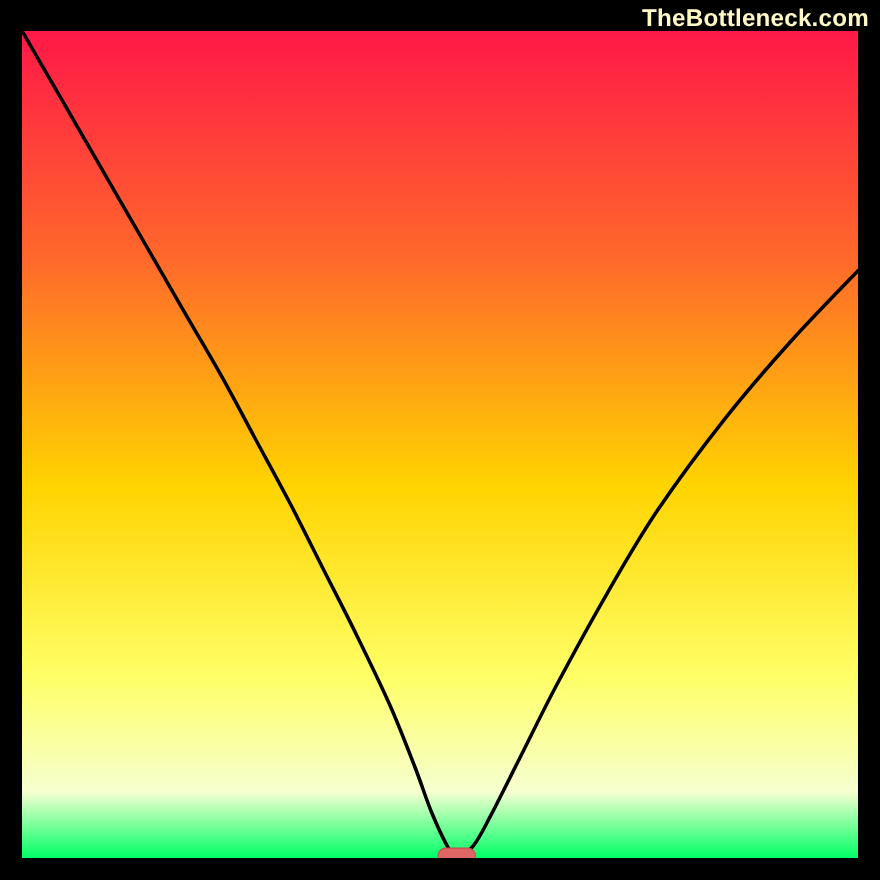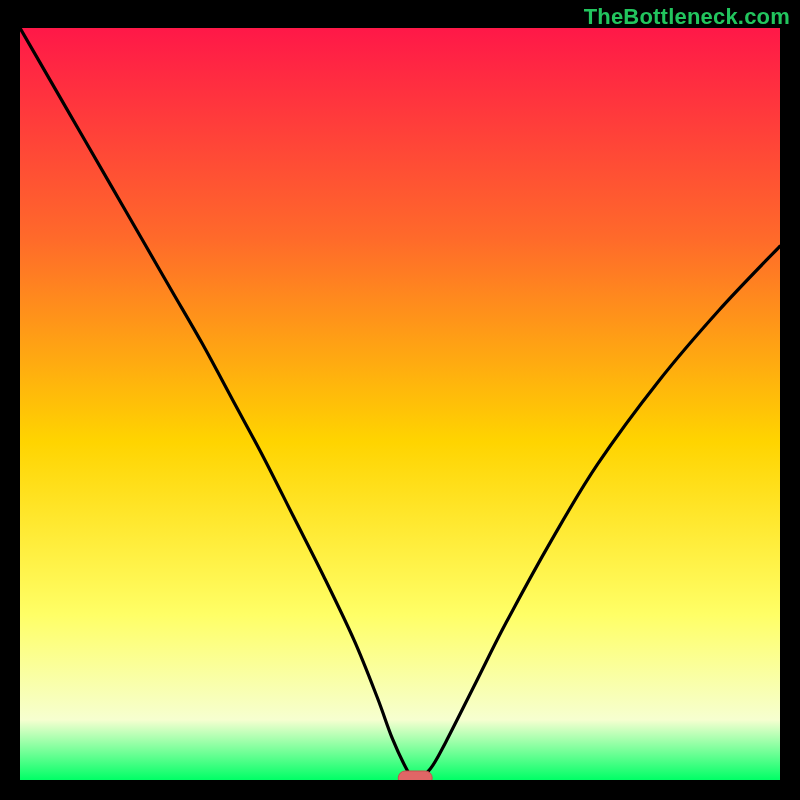--- a/index.html
+++ b/index.html
@@ -16,21 +16,21 @@
     height: 800px;
     background: #000;
   }
   .watermark {
     position: absolute;
     top: 4px;
     right: 10px;
     font-family: Arial, Helvetica, sans-serif;
     font-size: 22px;
     font-weight: 600;
-    color: #22c55e;
+    color: #fef9c3;
     letter-spacing: 0.2px;
   }
   .plot {
     position: absolute;
     left: 20px;
     top: 28px;
     width: 760px;
     height: 752px;
   }
   svg { display: block; }

